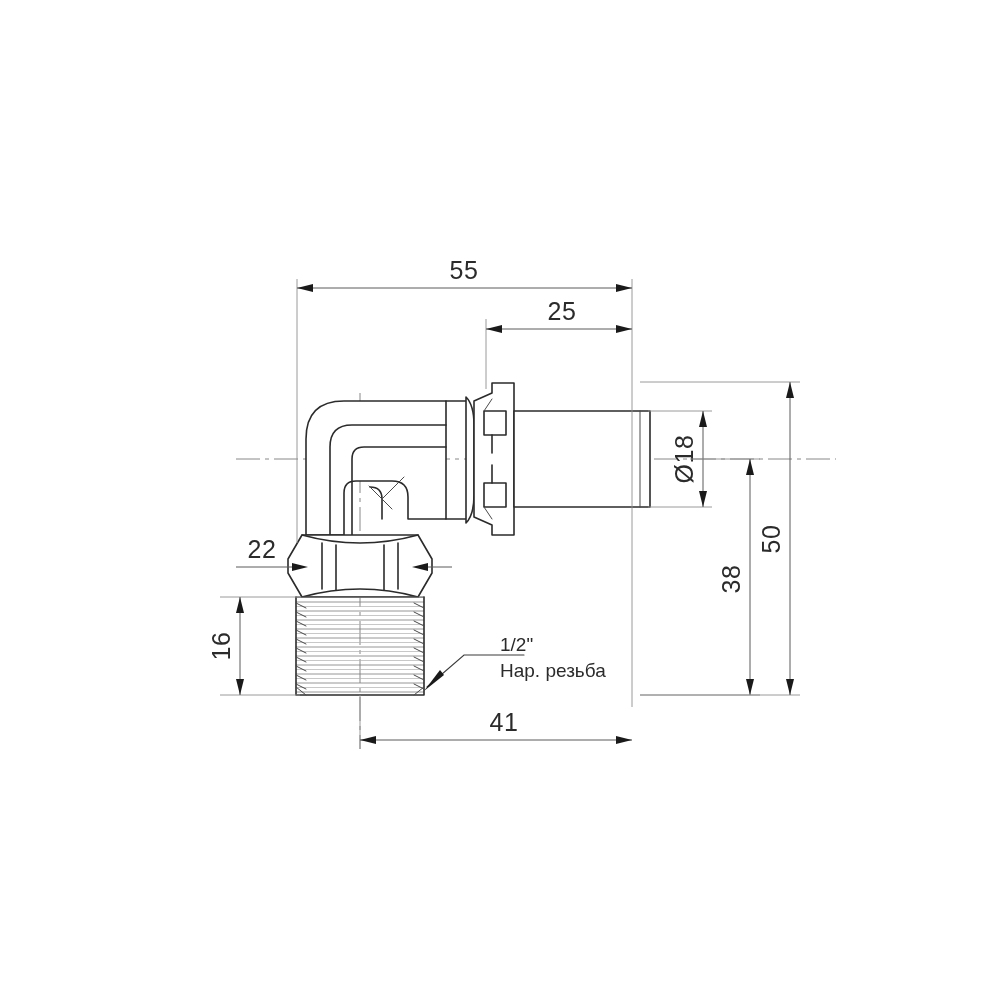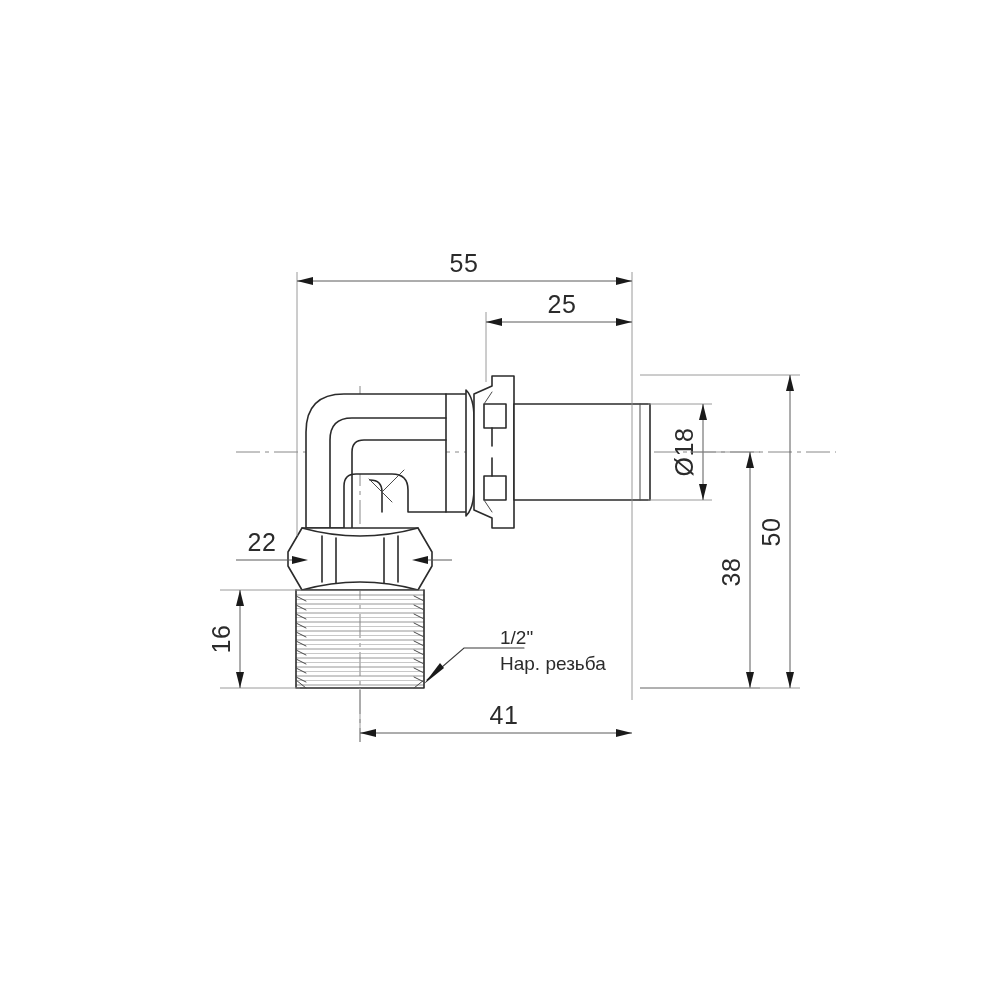--- a/index.html
+++ b/index.html
@@ -12,20 +12,21 @@
     width: 1000px;
     height: 1000px;
     font-family: "Liberation Sans", sans-serif;
     overflow: hidden;
   }
   #drawing-root {
     position: relative;
     width: 1000px;
     height: 964px;
     background: #ffffff;
+    margin-top: 7px;
   }
   svg.dwg {
     position: absolute;
     top: 0;
     left: 0;
     width: 1000px;
     height: 1000px;
     display: block;
   }
   

